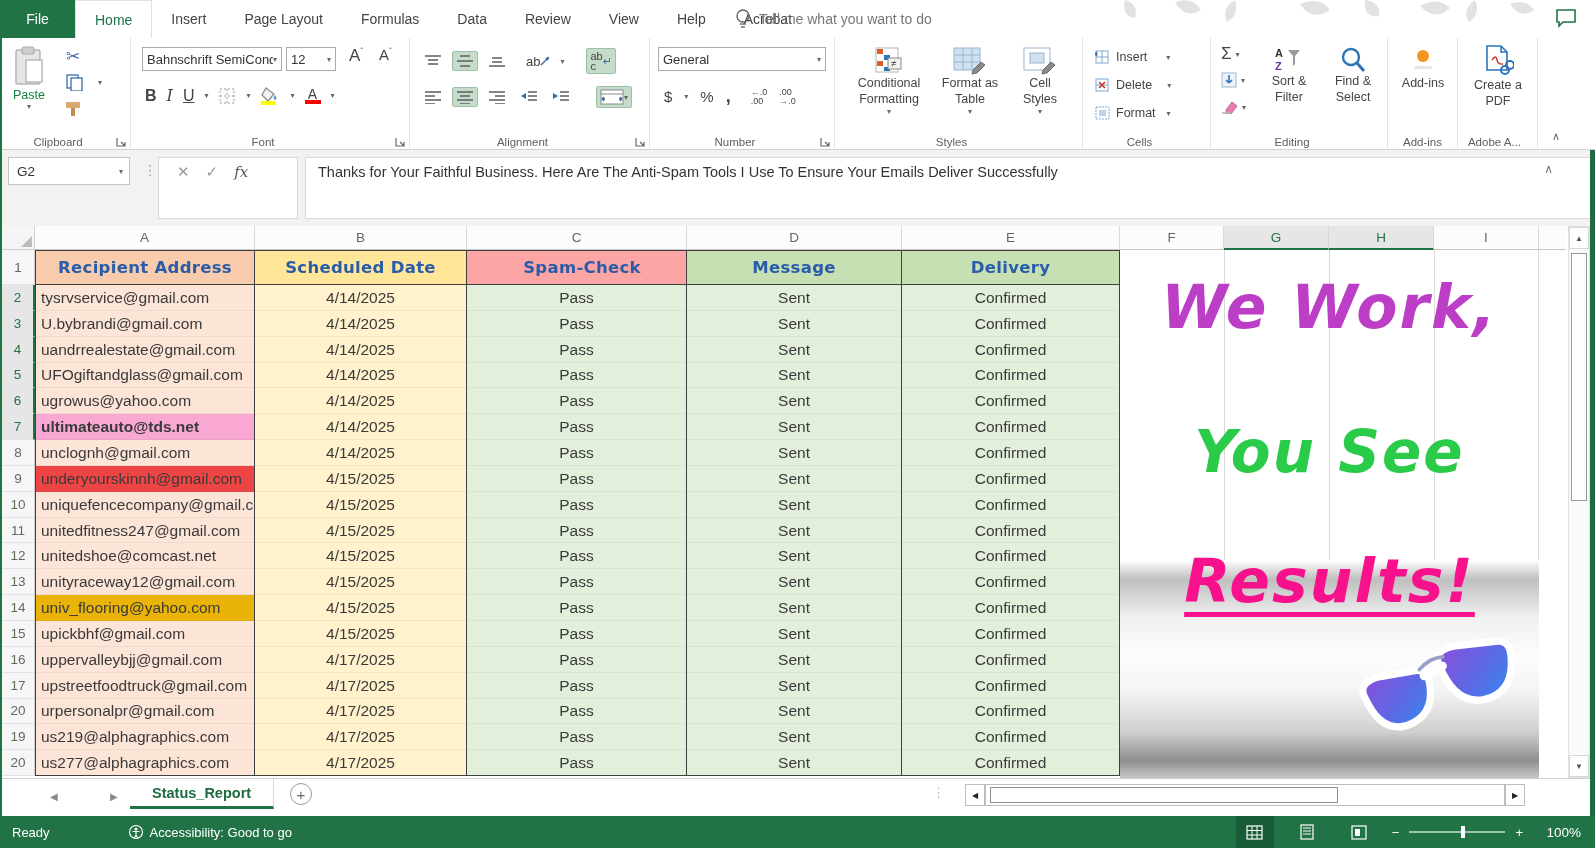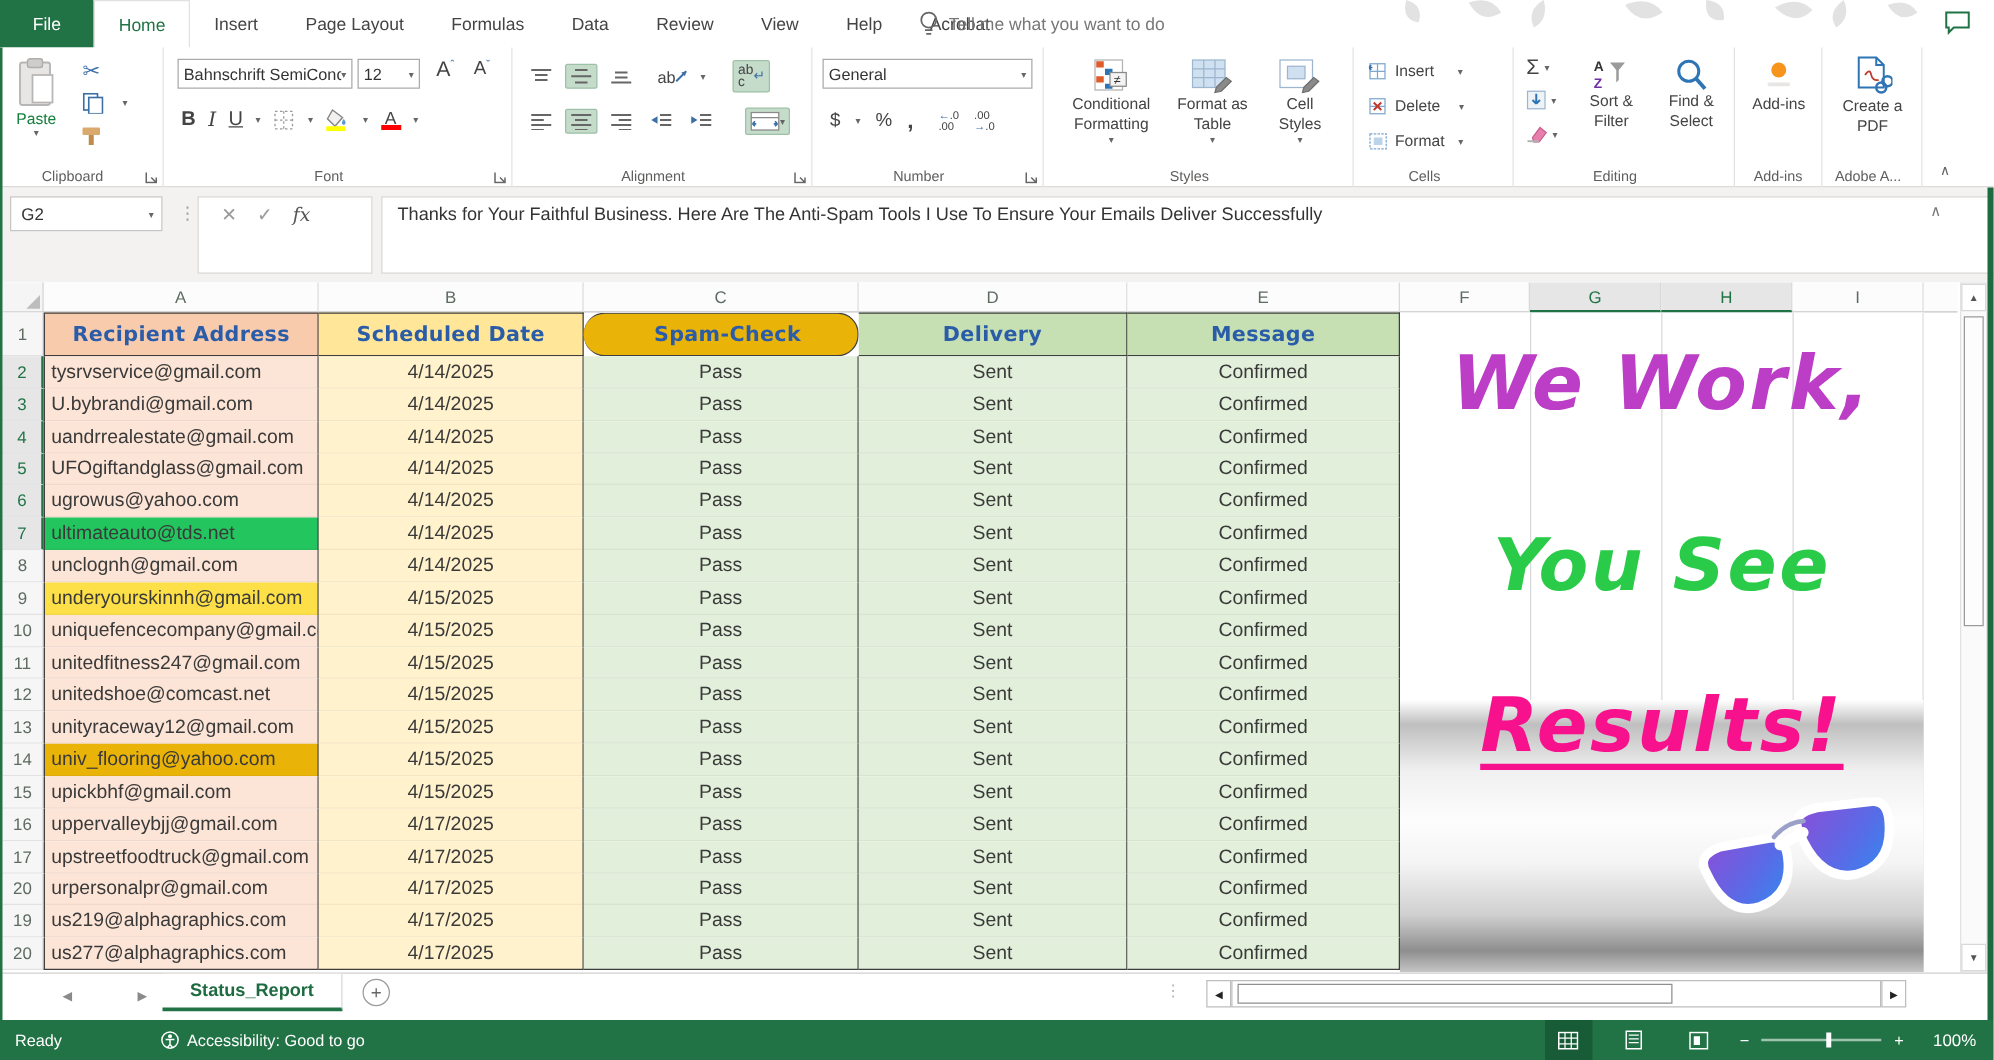--- a/index.html
+++ b/index.html
@@ -512,23 +512,23 @@
         <div class="colhdr" style="width: 104px;">F</div>
         <div class="colhdr selcol" style="width: 105px;">G</div>
         <div class="colhdr selcol" style="width: 105px;">H</div>
         <div class="colhdr" style="width: 105px;">I</div>
       </div>
     <div id="colfill"></div>
     <div id="ltable">
         <div class="rh">1</div>
         <div class="tcell hdrcell c0" style="background: rgb(248, 203, 173); justify-content: center; padding-left: 0px;">Recipient Address</div>
         <div class="tcell hdrcell c1" style="background: rgb(255, 230, 153); justify-content: center; padding-left: 0px;">Scheduled Date</div>
-        <div class="tcell hdrcell c2" style="background: #eab308; justify-content: center; padding-left: 11px; border-radius: 17px;">Spam-Check</div>
+        <div class="tcell hdrcell c2" style="background: #fca5a5; justify-content: center; padding-left: 11px;">Spam-Check</div>
+        <div class="tcell hdrcell c3" style="background: rgb(198, 224, 180); justify-content: center; padding-left: 0px;">Message</div>
         <div class="tcell hdrcell c4" style="background: rgb(198, 224, 180); justify-content: center; padding-left: 0px;">Delivery</div>
-        <div class="tcell hdrcell c3" style="background: rgb(198, 224, 180); justify-content: center; padding-left: 0px;">Message</div>
         <div class="rh selrow">2</div>
         <div class="tcell c0 dotted" style="background: rgb(252, 228, 214);">tysrvservice@gmail.com</div>
         <div class="tcell c1 dotted" style="background: rgb(255, 242, 204);">4/14/2025</div>
         <div class="tcell c2 dotted" style="background: rgb(226, 239, 218);">Pass</div>
         <div class="tcell c3 dotted" style="background: rgb(226, 239, 218);">Sent</div>
         <div class="tcell c4 dotted" style="background: rgb(226, 239, 218);">Confirmed</div>
         <div class="rh selrow">3</div>
         <div class="tcell c0 dotted" style="background: rgb(252, 228, 214);">U.bybrandi@gmail.com</div>
         <div class="tcell c1 dotted" style="background: rgb(255, 242, 204);">4/14/2025</div>
         <div class="tcell c2 dotted" style="background: rgb(226, 239, 218);">Pass</div>
@@ -546,33 +546,33 @@
         <div class="tcell c2 dotted" style="background: rgb(226, 239, 218);">Pass</div>
         <div class="tcell c3 dotted" style="background: rgb(226, 239, 218);">Sent</div>
         <div class="tcell c4 dotted" style="background: rgb(226, 239, 218);">Confirmed</div>
         <div class="rh selrow">6</div>
         <div class="tcell c0 dotted" style="background: rgb(252, 228, 214);">ugrowus@yahoo.com</div>
         <div class="tcell c1 dotted" style="background: rgb(255, 242, 204);">4/14/2025</div>
         <div class="tcell c2 dotted" style="background: rgb(226, 239, 218);">Pass</div>
         <div class="tcell c3 dotted" style="background: rgb(226, 239, 218);">Sent</div>
         <div class="tcell c4 dotted" style="background: rgb(226, 239, 218);">Confirmed</div>
         <div class="rh selrow">7</div>
-        <div class="tcell c0 dotted" style="background: #22c55e;">ultimateauto@tds.net</div>
+        <div class="tcell c0 dotted" style="background: #f9a8d4; font-weight: bold;">ultimateauto@tds.net</div>
         <div class="tcell c1 dotted" style="background: rgb(255, 242, 204);">4/14/2025</div>
         <div class="tcell c2 dotted" style="background: rgb(226, 239, 218);">Pass</div>
         <div class="tcell c3 dotted" style="background: rgb(226, 239, 218);">Sent</div>
         <div class="tcell c4 dotted" style="background: rgb(226, 239, 218);">Confirmed</div>
         <div class="rh">8</div>
         <div class="tcell c0 dotted" style="background: rgb(252, 228, 214);">unclognh@gmail.com</div>
         <div class="tcell c1 dotted" style="background: rgb(255, 242, 204);">4/14/2025</div>
         <div class="tcell c2 dotted" style="background: rgb(226, 239, 218);">Pass</div>
         <div class="tcell c3 dotted" style="background: rgb(226, 239, 218);">Sent</div>
         <div class="tcell c4 dotted" style="background: rgb(226, 239, 218);">Confirmed</div>
         <div class="rh">9</div>
-        <div class="tcell c0 dotted" style="background: #fde047;">underyourskinnh@gmail.com</div>
+        <div class="tcell c0 dotted" style="background: #ef4444;">underyourskinnh@gmail.com</div>
         <div class="tcell c1 dotted" style="background: rgb(255, 242, 204);">4/15/2025</div>
         <div class="tcell c2 dotted" style="background: rgb(226, 239, 218);">Pass</div>
         <div class="tcell c3 dotted" style="background: rgb(226, 239, 218);">Sent</div>
         <div class="tcell c4 dotted" style="background: rgb(226, 239, 218);">Confirmed</div>
         <div class="rh">10</div>
         <div class="tcell c0 dotted" style="background: rgb(252, 228, 214);">uniquefencecompany@gmail.com</div>
         <div class="tcell c1 dotted" style="background: rgb(255, 242, 204);">4/15/2025</div>
         <div class="tcell c2 dotted" style="background: rgb(226, 239, 218);">Pass</div>
         <div class="tcell c3 dotted" style="background: rgb(226, 239, 218);">Sent</div>
         <div class="tcell c4 dotted" style="background: rgb(226, 239, 218);">Confirmed</div>

